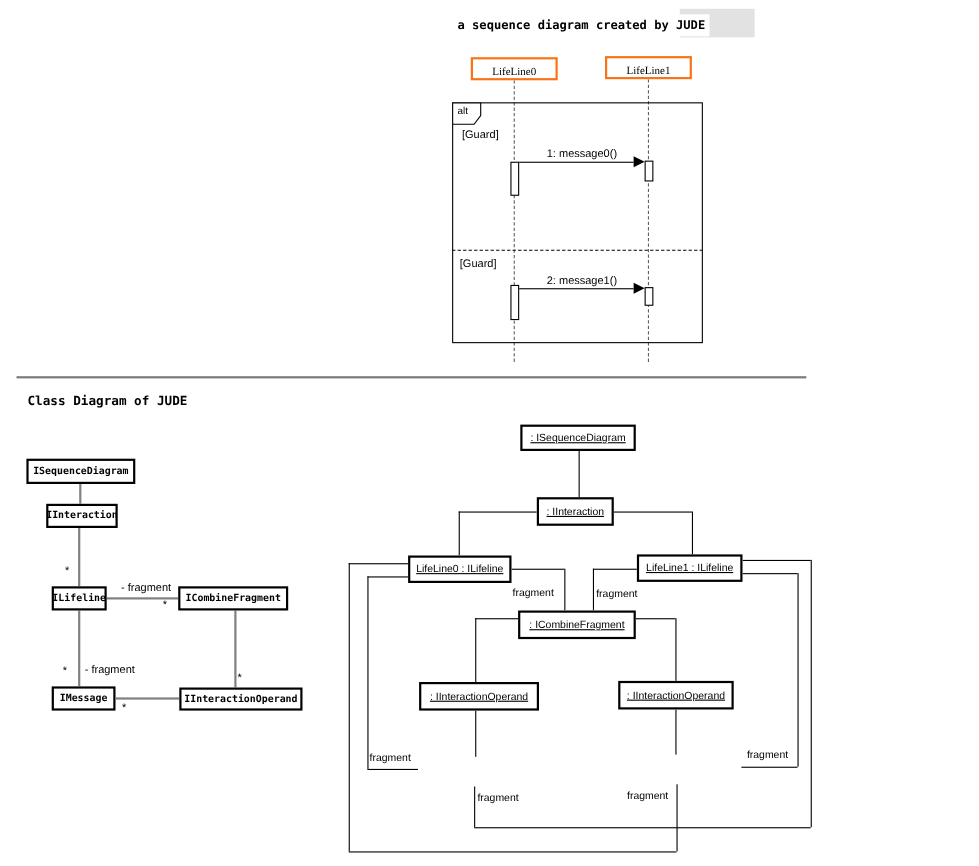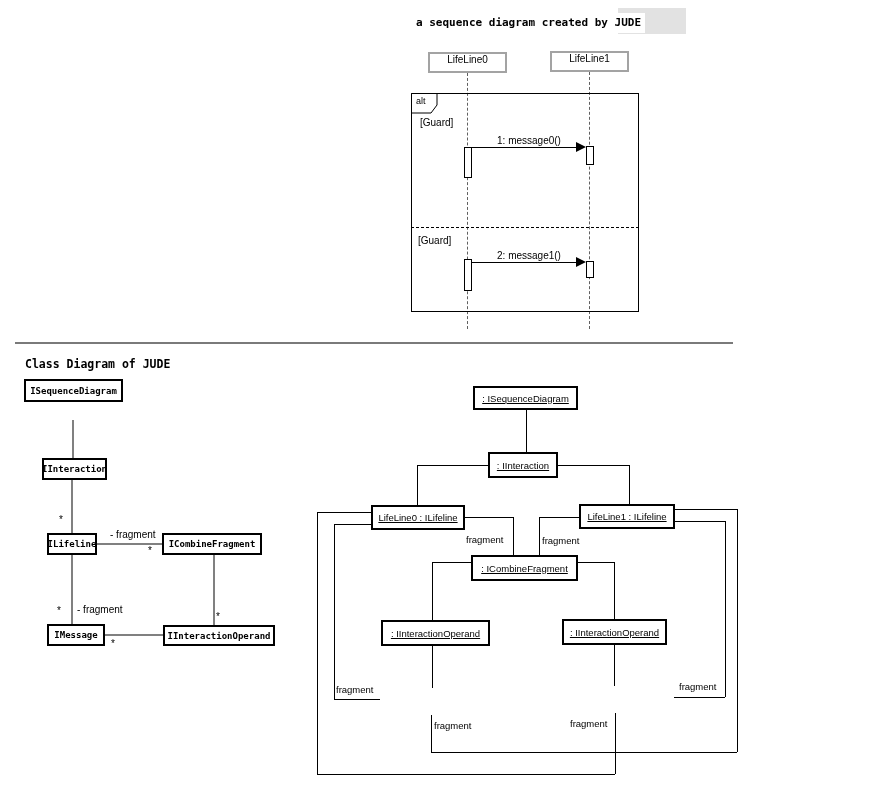--- a/index.html
+++ b/index.html
@@ -1,22 +1,22 @@
 <!DOCTYPE html>
 <html><head>
 <meta charset="utf-8">
 <style>
   html,body{margin:0;padding:0;background:#fff;}
   #canvas{position:relative;width:890px;height:787px;background:#fff;overflow:hidden;
           font-family:"Liberation Sans",sans-serif;color:#000;}
   .abs{position:absolute;}
   .title{font-family:"DejaVu Sans Mono",monospace;font-weight:bold;white-space:nowrap;background:#fff;}
   
-  .headbox{border:2px solid #a3a3a3;background:#fff;display:flex;align-items:flex-start;justify-content:center;
-           font-size:10px;box-sizing:border-box;white-space:nowrap;}
+  .headbox{border:2px solid #f97316;background:#fff;display:flex;align-items:flex-end;justify-content:center;
+           font-size:10px;box-sizing:border-box;white-space:nowrap;font-family:Liberation Serif, serif;}
   .lifeline{width:0;border-left:1px dashed #606060;}
   .frame{border:1px solid #000;box-sizing:border-box;background:transparent;}
   .sep{border-top:1px dashed #000;height:0;}
   .act{background:#fff;border:1px solid #000;box-sizing:border-box;}
   .msgline{height:1px;background:#000;}
   .arrowhead{width:0;height:0;border-top:5px solid transparent;border-bottom:5px solid transparent;
              border-left:10px solid #000;}
   .seqlabel{font-size:10px;white-space:nowrap;}
   .msglabel{font-size:10px;white-space:nowrap;text-align:center;}
   
@@ -82,21 +82,21 @@
 
   <div class="abs title" style="left:25px;top:357px;font-size:11.5px;">Class Diagram of JUDE</div>
 
   <div class="abs cline" style="left:72px;top:420px;width:2px;height:38px;"></div>
   <div class="abs cline" style="left:71px;top:480px;width:2px;height:53px;"></div>
   <div class="abs cline" style="left:71px;top:555px;width:2px;height:69px;"></div>
   <div class="abs cline" style="left:97px;top:543px;width:65px;height:2px;"></div>
   <div class="abs cline" style="left:213px;top:555px;width:2px;height:70px;"></div>
   <div class="abs cline" style="left:105px;top:634px;width:58px;height:2px;"></div>
 
-  <div class="abs clsbox" style="left:24px;top:379px;width:99px;height:23px;">
+  <div class="abs clsbox" style="left:24px;top:417px;width:99px;height:23px;">
       <span>ISequenceDiagram</span>
     </div>
   <div class="abs clsbox" style="left:42px;top:458px;width:65px;height:22px;">
       <span>IInteraction</span>
     </div>
   <div class="abs clsbox" style="left:47px;top:533px;width:50px;height:22px;">
       <span>ILifeline</span>
     </div>
   <div class="abs clsbox" style="left:162px;top:533px;width:100px;height:22px;">
       <span>ICombineFragment</span>

